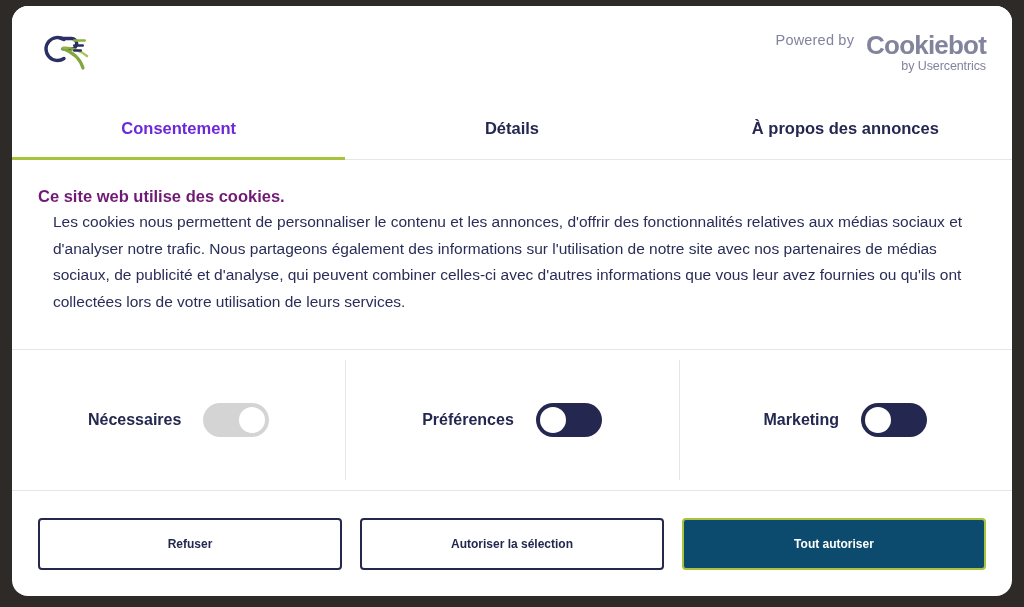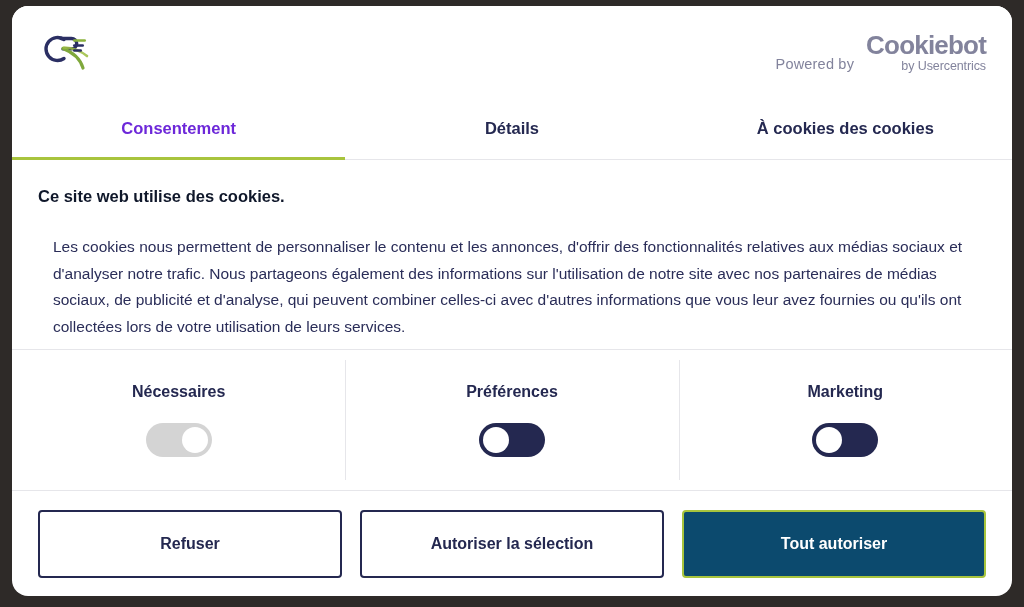--- a/index.html
+++ b/index.html
@@ -45,21 +45,21 @@
     align-items: center;
     justify-content: space-between;
     padding: 0 26px 0 22px;
     background: #fff;
   }
 
   .brand-logo { display: block; }
 
   .powered {
     display: flex;
-    align-items: flex-end;
+    align-items: flex-start;
     gap: 12px;
   }
 
   .powered-label {
     font-size: 14.5px;
     color: #82839c;
     letter-spacing: .2px;
     white-space: nowrap;
   }
 
@@ -120,42 +120,41 @@
   
   .content {
     flex: 0 0 190px;
     padding: 27px 26px 0 26px;
     border-bottom: 1px solid #e6e6ea;
   }
 
   .content-title {
     font-size: 16.5px;
     font-weight: bold;
-    color: #0f172a;
-    margin-bottom: 28px;
+    color: #701a75;
+    margin-bottom: 3px;
   }
 
   .content-text {
     font-size: 15.5px;
     line-height: 1.72;
     color: #2a2d58;
     margin-left: 15px;
   }
 
   
   .categories {
     flex: 0 0 141px;
     display: flex;
     border-bottom: 1px solid #e6e6ea;
   }
 
   .category {
     flex: 1 1 0;
     display: flex;
-    flex-direction: column;
     align-items: center;
     justify-content: center;
     gap: 22px;
     position: relative;
   }
 
   .category + .category::before {
     content: "";
     position: absolute;
     left: 0;
@@ -202,23 +201,23 @@
   .footer {
     flex: 1 1 auto;
     display: flex;
     align-items: center;
     gap: 18px;
     padding: 0 26px;
   }
 
   .btn {
     flex: 1 1 0;
-    height: 68px;
+    height: 52px;
     border-radius: 4px;
-    font-size: 16px;
+    font-size: 12px;
     font-weight: bold;
     display: flex;
     align-items: center;
     justify-content: center;
     cursor: pointer;
     user-select: none;
   }
 
   .btn-outline {
     background: #ffffff;
@@ -257,21 +256,21 @@
         <span class="cookiebot-lockup">
           <span class="cookiebot-name">Cookiebot</span>
           <span class="cookiebot-sub">by Usercentrics</span>
         </span>
       </div>
     </div>
 
     <div class="tabs">
       <div class="tab active">Consentement</div>
       <div class="tab">Détails</div>
-      <div class="tab">À cookies des cookies</div>
+      <div class="tab">À propos des annonces</div>
     </div>
 
     <div class="content">
       <div class="content-title">Ce site web utilise des cookies.</div>
       <p class="content-text">Les cookies nous permettent de personnaliser le contenu et les annonces, d'offrir des fonctionnalités relatives aux médias sociaux et d'analyser notre trafic. Nous partageons également des informations sur l'utilisation de notre site avec nos partenaires de médias sociaux, de publicité et d'analyse, qui peuvent combiner celles-ci avec d'autres informations que vous leur avez fournies ou qu'ils ont collectées lors de votre utilisation de leurs services.</p>
     </div>
 
     <div class="categories">
 
       <div class="category">

